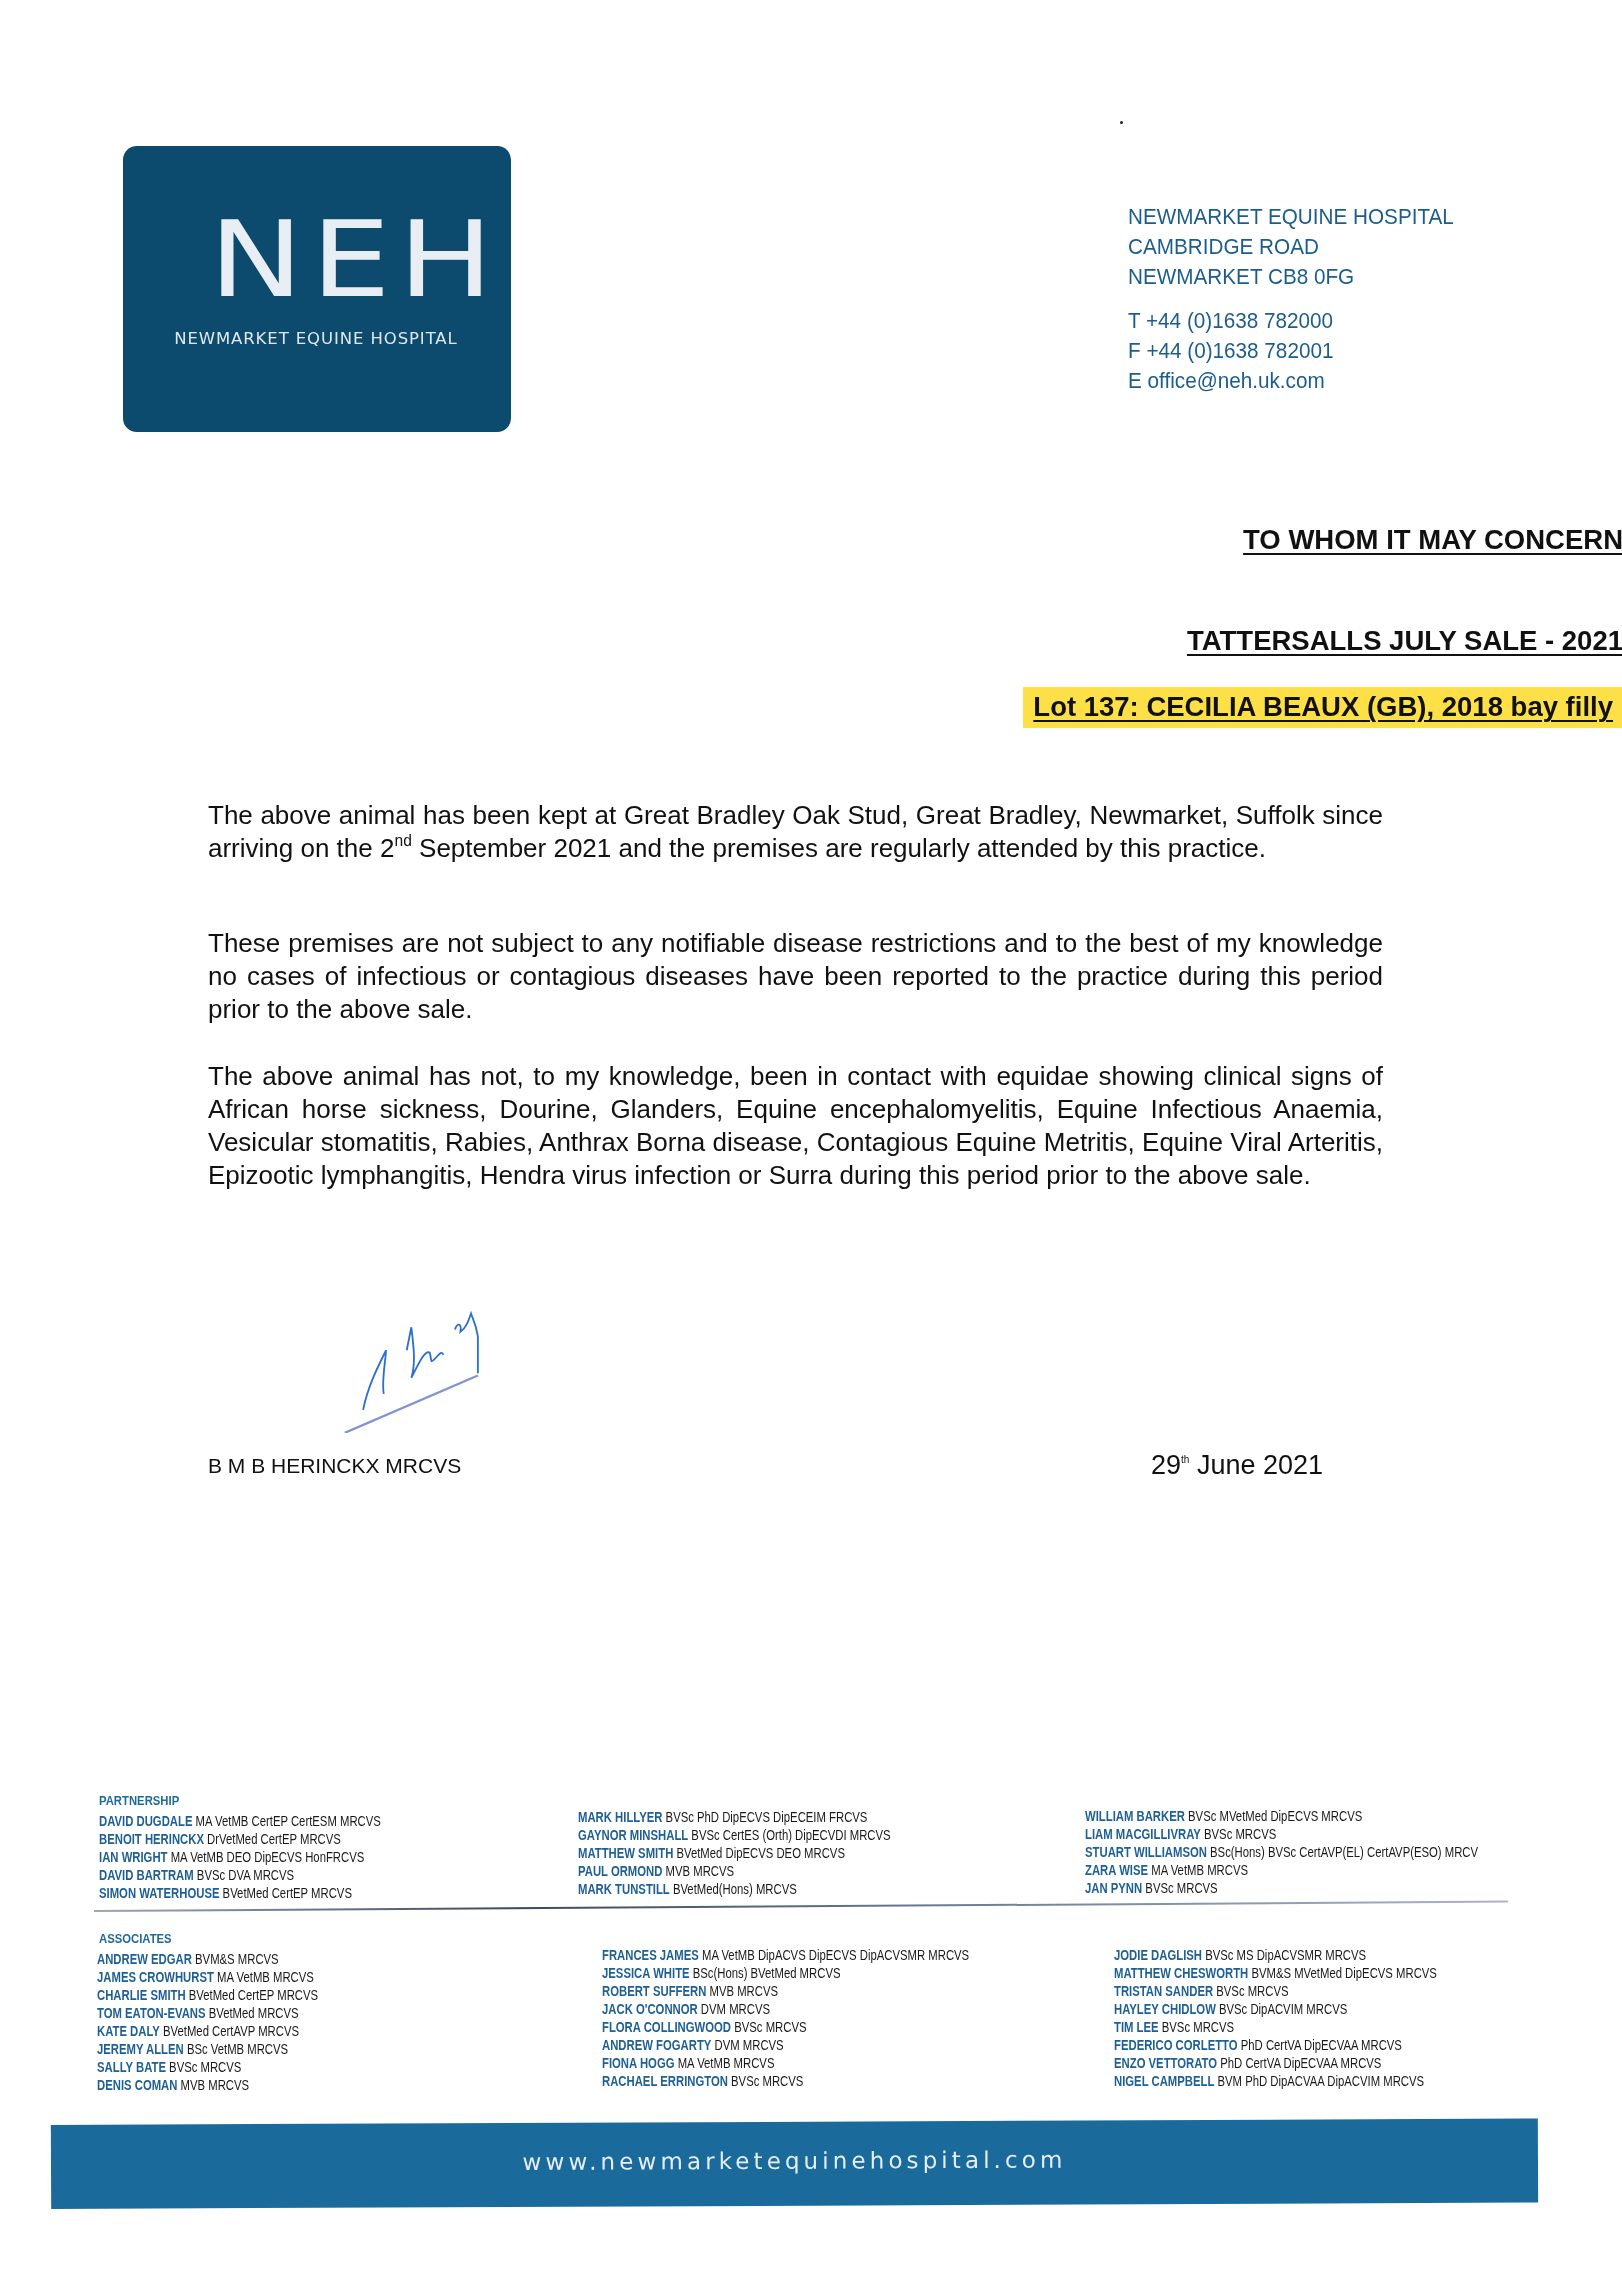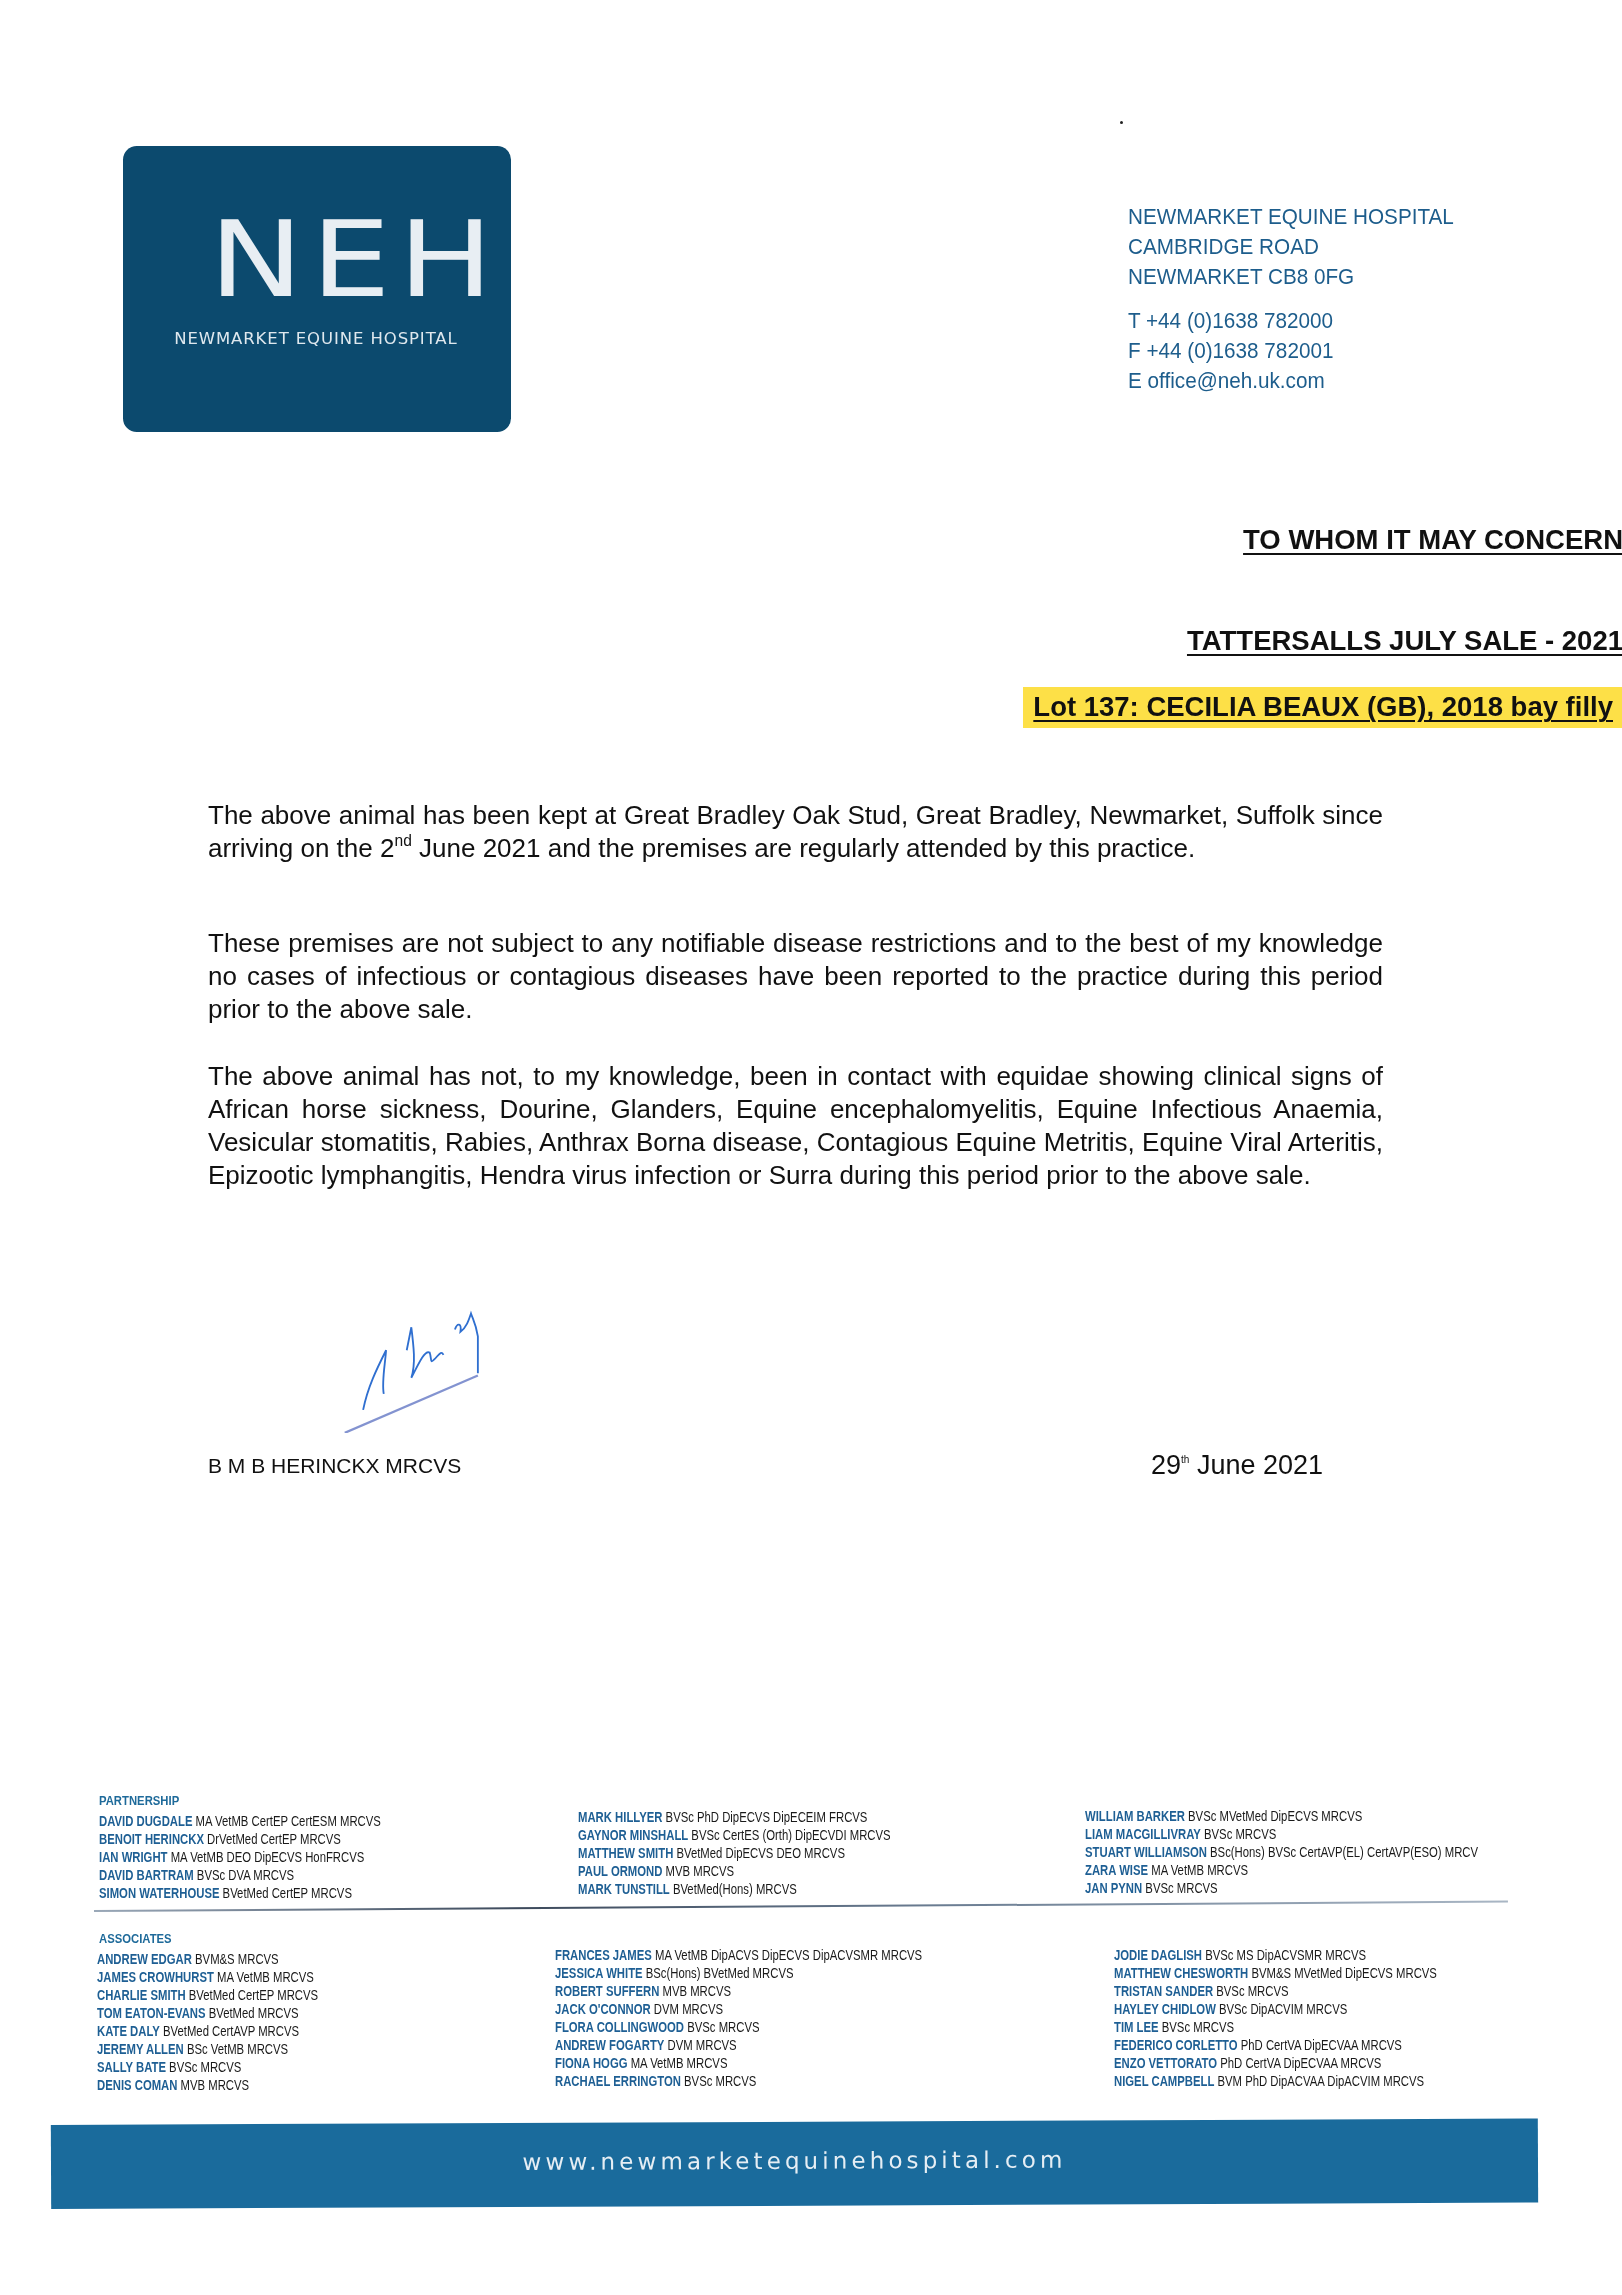--- a/index.html
+++ b/index.html
@@ -67,21 +67,21 @@
   <div class="gap"></div>
   <div>T +44 (0)1638 782000</div>
   <div>F +44 (0)1638 782001</div>
   <div>E office@neh.uk.com</div>
 </div>
 
 <div class="heading h1"><span>TO WHOM IT MAY CONCERN</span></div>
 <div class="heading h2"><span>TATTERSALLS JULY SALE - 2021</span></div>
 <div class="heading h3"><span class="highlight">Lot 137: CECILIA BEAUX (GB), 2018 bay filly</span></div>
 
-<div class="body-text p1"><span>The above animal has been kept at Great Bradley Oak Stud, Great Bradley, Newmarket, Suffolk since arriving on the 2</span><sup>nd</sup><span> June 2021 and the premises are regularly attended by this practice.</span></div>
+<div class="body-text p1"><span>The above animal has been kept at Great Bradley Oak Stud, Great Bradley, Newmarket, Suffolk since arriving on the 2</span><sup>nd</sup><span> September 2021 and the premises are regularly attended by this practice.</span></div>
 <div class="body-text p2">These premises are not subject to any notifiable disease restrictions and to the best of my knowledge no cases of infectious or contagious diseases have been reported to the practice during this period prior to the above sale.</div>
 <div class="body-text p3">The above animal has not, to my knowledge, been in contact with equidae showing clinical signs of African horse sickness, Dourine, Glanders, Equine encephalomyelitis, Equine Infectious Anaemia, Vesicular stomatitis, Rabies, Anthrax Borna disease, Contagious Equine Metritis, Equine Viral Arteritis, Epizootic lymphangitis, Hendra virus infection or Surra during this period prior to the above sale.</div>
 
 <svg class="signature" viewBox="0 0 780 300">
   <path d="M 70 250 C 80 200, 100 160, 120 120 C 118 150, 110 190, 115 215" fill="none" stroke="#2f6fd0" stroke-width="4"></path>
   <path d="M 165 120 L 175 70 C 180 110, 185 150, 175 180 C 195 140, 205 120, 215 125 C 220 140, 215 150, 225 140 C 235 130, 240 120, 245 130" fill="none" stroke="#2f6fd0" stroke-width="4"></path>
   <path d="M 270 75 C 275 60, 285 60, 282 80 C 295 70, 300 55, 305 40 C 310 55, 315 60, 320 90 L 320 170" fill="none" stroke="#2f6fd0" stroke-width="4"></path>
   <path d="M 30 300 L 320 175" fill="none" stroke="#5a6fc0" stroke-width="5" opacity="0.75"></path>
 </svg>
 <div class="signer">B M B HERINCKX MRCVS</div>
@@ -116,21 +116,21 @@
 <div class="staff-col" style="left:97px; top:1951px;">
     <div class="entry"><span class="nm">ANDREW EDGAR</span><span class="q"> BVM&amp;S MRCVS</span></div>
     <div class="entry"><span class="nm">JAMES CROWHURST</span><span class="q"> MA VetMB MRCVS</span></div>
     <div class="entry"><span class="nm">CHARLIE SMITH</span><span class="q"> BVetMed CertEP MRCVS</span></div>
     <div class="entry"><span class="nm">TOM EATON-EVANS</span><span class="q"> BVetMed MRCVS</span></div>
     <div class="entry"><span class="nm">KATE DALY</span><span class="q"> BVetMed CertAVP MRCVS</span></div>
     <div class="entry"><span class="nm">JEREMY ALLEN</span><span class="q"> BSc VetMB MRCVS</span></div>
     <div class="entry"><span class="nm">SALLY BATE</span><span class="q"> BVSc MRCVS</span></div>
     <div class="entry"><span class="nm">DENIS COMAN</span><span class="q"> MVB MRCVS</span></div>
   </div>
-<div class="staff-col" style="left:555px; top:1947px;">
+<div class="staff-col" style="left:602px; top:1947px;">
     <div class="entry"><span class="nm">FRANCES JAMES</span><span class="q"> MA VetMB DipACVS DipECVS DipACVSMR MRCVS</span></div>
     <div class="entry"><span class="nm">JESSICA WHITE</span><span class="q"> BSc(Hons) BVetMed MRCVS</span></div>
     <div class="entry"><span class="nm">ROBERT SUFFERN</span><span class="q"> MVB MRCVS</span></div>
     <div class="entry"><span class="nm">JACK O'CONNOR</span><span class="q"> DVM MRCVS</span></div>
     <div class="entry"><span class="nm">FLORA COLLINGWOOD</span><span class="q"> BVSc MRCVS</span></div>
     <div class="entry"><span class="nm">ANDREW FOGARTY</span><span class="q"> DVM MRCVS</span></div>
     <div class="entry"><span class="nm">FIONA HOGG</span><span class="q"> MA VetMB MRCVS</span></div>
     <div class="entry"><span class="nm">RACHAEL ERRINGTON</span><span class="q"> BVSc MRCVS</span></div>
   </div>
 <div class="staff-col" style="left:1086px; top:1947px;margin-left:28px;">

